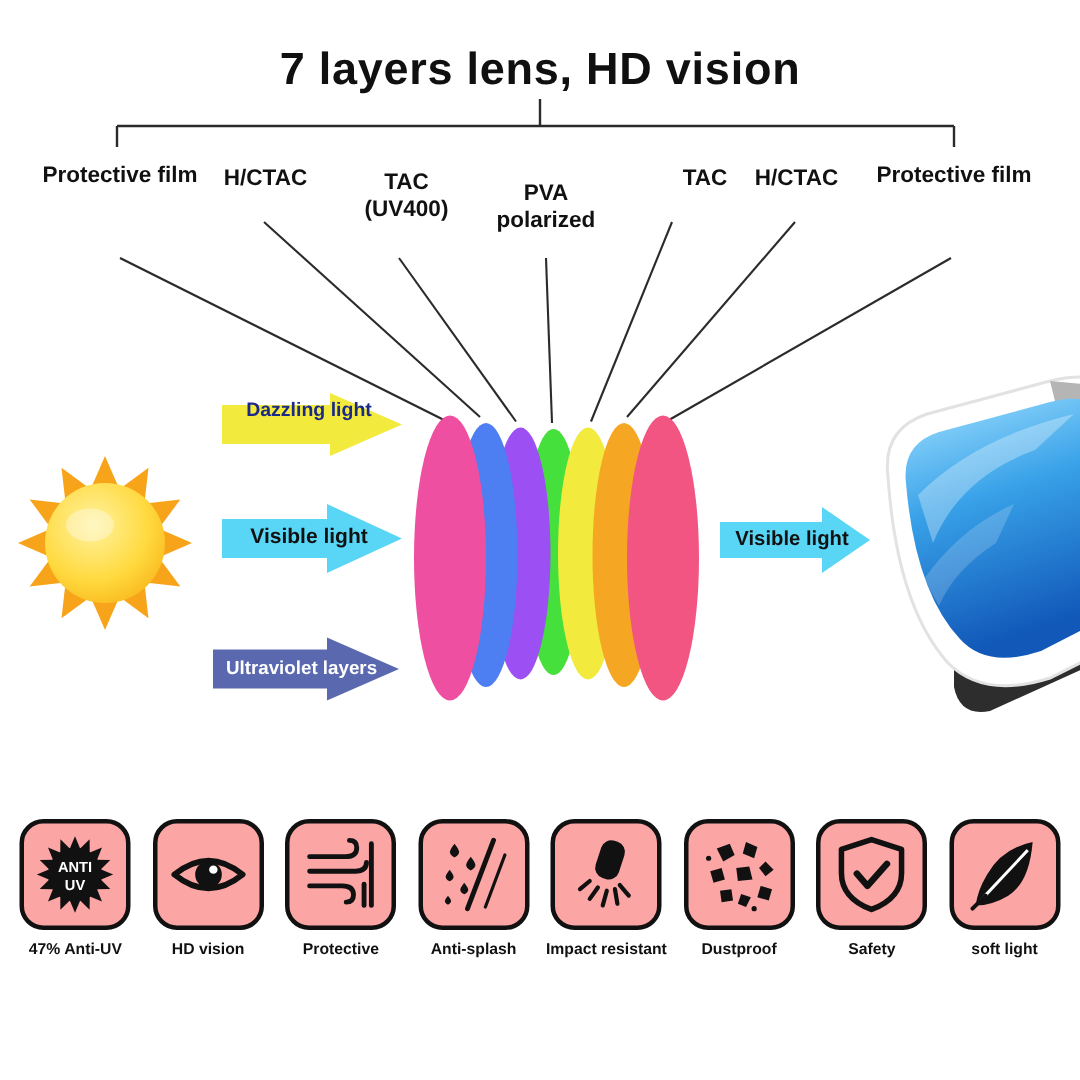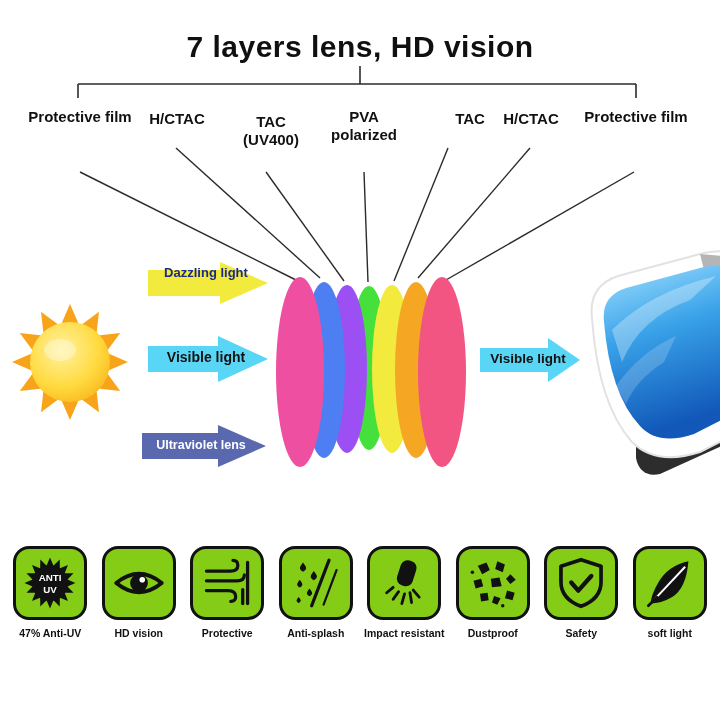--- a/index.html
+++ b/index.html
@@ -6,33 +6,33 @@
   html,body { width:720px; height:720px; background:#ffffff; font-family:"Liberation Sans",sans-serif; }
   .canvas { position:relative; width:720px; height:720px; overflow:hidden; background:#fff; }
   .title { position:absolute; top:30px; left:0; width:100%; text-align:center;
            font-size:30px; font-weight:800; color:#101010; letter-spacing:.5px; }
   .overlay { position:absolute; left:0; top:0; width:720px; height:720px; }
   .layer-label { position:absolute; font-size:15px; font-weight:700; color:#111;
                  text-align:center; line-height:1.2; }
   .ll1 { left:28px;  top:108px; width:104px; }
   .ll2 { left:134px; top:110px; width:86px; }
   .ll3 { left:234px; top:113px; width:74px; }
-  .ll4 { left:325px; top:108px; width:78px; }
+  .ll4 { left:325px; top:120px; width:78px; }
   .ll5 { left:438px; top:110px; width:64px; }
   .ll6 { left:490px; top:110px; width:82px; }
   .ll7 { left:584px; top:108px; width:104px; }
   .arrow-label { position:absolute; font-weight:700; text-align:center; line-height:1.1; }
   .at1 { left:148px; top:266px; width:116px; font-size:13px;   color:#1b2a86; }
   .at2 { left:150px; top:350px; width:112px; font-size:14px;   color:#111; }
   .at3 { left:142px; top:439px; width:118px; font-size:12.5px; color:#fff; }
   .at4 { left:480px; top:352px; width:96px;  font-size:13.5px; color:#111; }
   .features { position:absolute; left:6px; top:546px; width:708px; display:flex; }
   .feature { width:88.5px; display:flex; flex-direction:column; align-items:center; }
   .feature-box { width:74px; height:74px; border:3px solid #111; border-radius:16px;
-                 display:flex; align-items:center; justify-content:center; background:#84cc16; }
+                 display:flex; align-items:center; justify-content:center; background:#fca5a5; }
   .feature-box svg { width:52px; height:52px; }
   .feature-label { margin-top:7px; font-size:10.5px; font-weight:700; color:#111;
                    text-align:center; white-space:nowrap; }
   .uvt { fill:#fff; font-size:9px; font-weight:800; text-anchor:middle;
          font-family:"Liberation Sans",sans-serif; }
 </style>
 </head>
 <body>
 
 <div class="canvas">
@@ -117,21 +117,21 @@
   <div class="layer-label ll1">Protective film</div>
   <div class="layer-label ll2">H/CTAC</div>
   <div class="layer-label ll3">TAC (UV400)</div>
   <div class="layer-label ll4">PVA polarized</div>
   <div class="layer-label ll5">TAC</div>
   <div class="layer-label ll6">H/CTAC</div>
   <div class="layer-label ll7">Protective film</div>
 
   <div class="arrow-label at1">Dazzling light</div>
   <div class="arrow-label at2">Visible light</div>
-  <div class="arrow-label at3">Ultraviolet lens</div>
+  <div class="arrow-label at3">Ultraviolet layers</div>
   <div class="arrow-label at4">Visible light</div>
 
   <div class="features">
 
     <div class="feature">
       <div class="feature-box">
         <svg viewBox="0 0 48 48">
           <g fill="#111">
             <polygon points="24,0.5 27.6,9 20.4,9"></polygon>
             <polygon points="24,0.5 27.6,9 20.4,9" transform="rotate(22.5 24 24)"></polygon>

